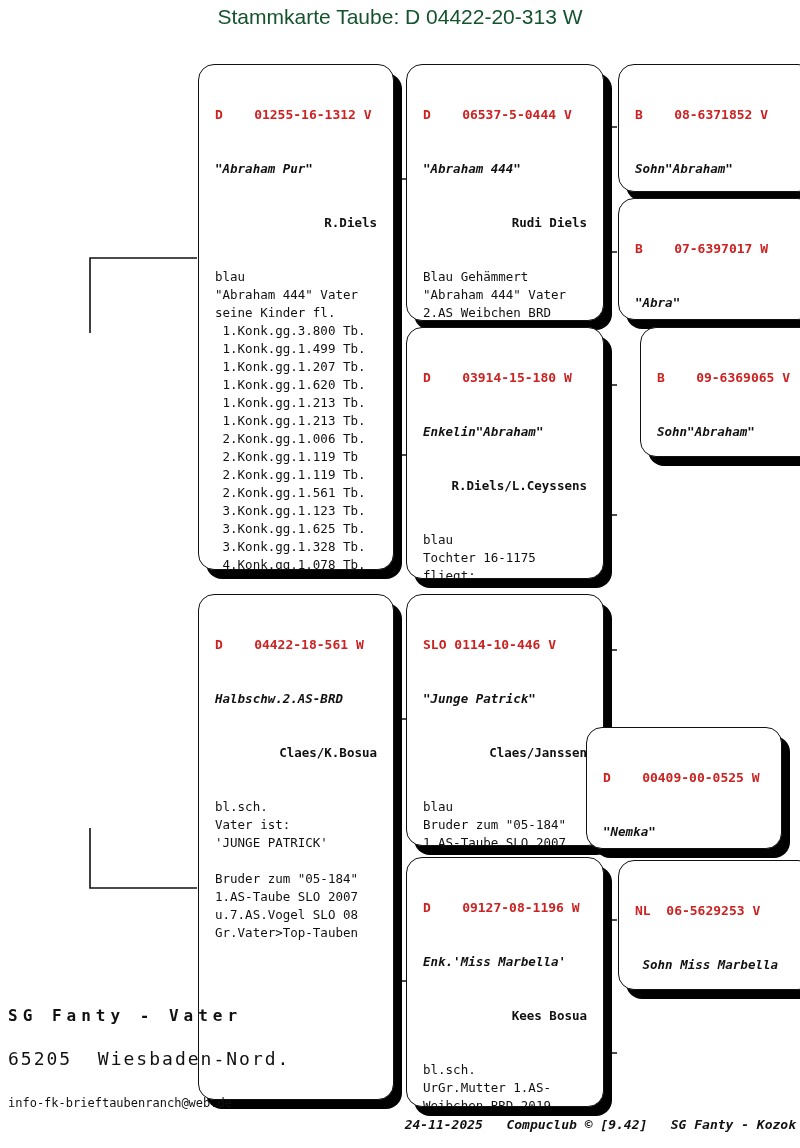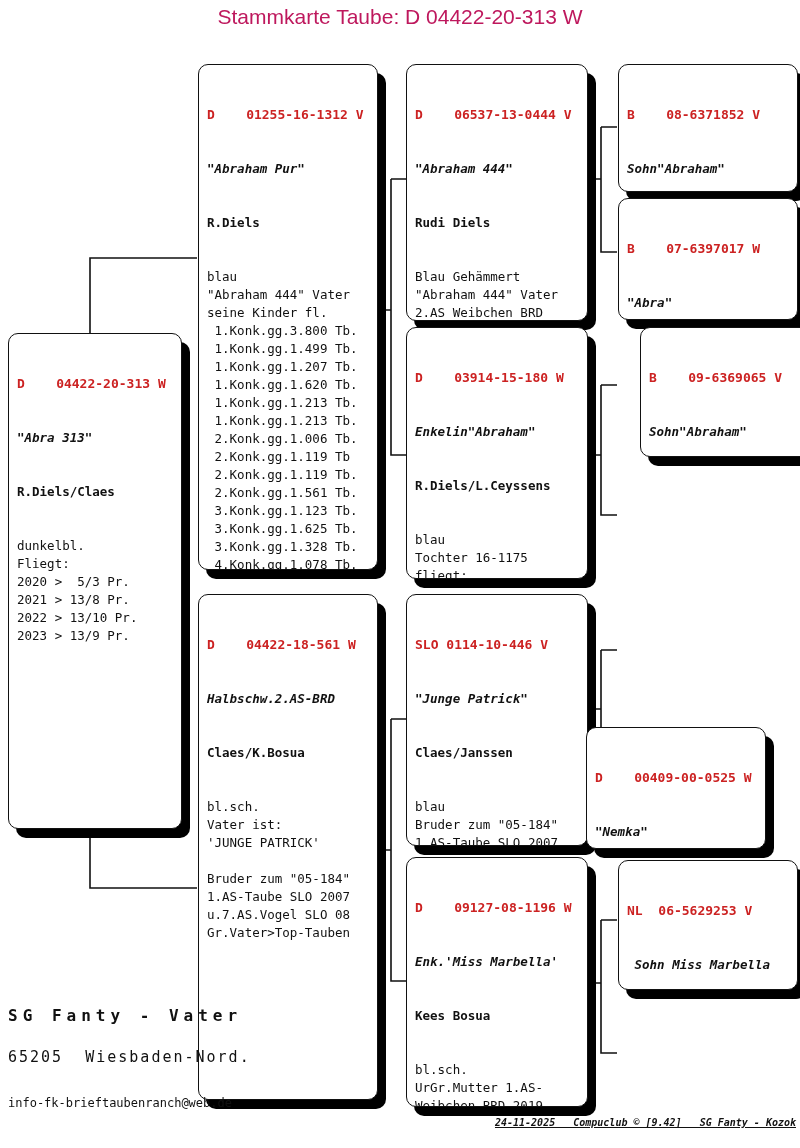--- a/index.html
+++ b/index.html
@@ -1,60 +1,49 @@
 <!DOCTYPE html>
 <html style="--ring-red: #cc2222;"><head>
 <meta charset="utf-8">
 <style>
   html,body{margin:0;padding:0;background:#fff;}
   #page{position:relative;width:800px;height:1148px;background:#fff;overflow:hidden;
         font-family:"DejaVu Sans Mono","Liberation Mono",monospace;color:#111;}
   #title{position:absolute;left:0;top:5px;width:100%;text-align:center;
-         font-family:"Liberation Sans","DejaVu Sans",sans-serif;font-size:21px;color:#be185d;}
+         font-family:"Liberation Sans","DejaVu Sans",sans-serif;font-size:21px;color:#14532d;}
   .wires{position:absolute;left:0;top:0;}
-  .box{position:absolute;background:#fff;border:1.6px solid #111;border-radius:10px;
-       box-shadow:8px 9px 0 #000;padding:5px 8px;font-size:12.5px;line-height:18px;
+  .box{position:absolute;background:#fff;border:1.6px solid #111;border-radius:16px;
+       box-shadow:8px 9px 0 #000;padding:5px 16px;font-size:12.5px;line-height:18px;
        white-space:pre;overflow:hidden;}
   .ring{color:var(--ring-red,#cc2222);font-weight:bold;font-size:13px;}
   .pname{font-weight:bold;font-style:italic;}
-  .breeder{font-weight:bold;}
+  .breeder{font-weight:bold;text-align:right;}
   .owner{position:absolute;left:8px;top:1006px;font-weight:bold;font-size:16px;letter-spacing:5px;white-space:pre;}
-  .address{position:absolute;left:8px;top:1048px;font-size:15px;letter-spacing:2px;white-space:pre;}
+  .address{position:absolute;left:8px;top:1048px;font-size:18px;letter-spacing:2px;white-space:pre;}
   .email{position:absolute;left:8px;top:1096px;font-size:12px;white-space:pre;}
-  .printinfo{position:absolute;right:4px;top:1117px;font-size:10px;font-style:italic;font-weight:bold;white-space:pre;text-decoration:underline;}
+  .printinfo{position:absolute;right:4px;top:1117px;font-size:13px;font-style:italic;font-weight:bold;white-space:pre;}
 </style>
 </head>
 <body>
 
 <div id="page">
 
   <div id="title">Stammkarte Taube: D  04422-20-313 W</div>
 
   <svg class="wires" width="800" height="1148" viewBox="0 0 800 1148">
     <path d="M90 333 V258 H197
              M90 828 V888 H197
              M375 310 H391 M391 179 V455 H406 M391 179 H406
              M375 850 H391 M391 719 V981 H406 M391 719 H406
              M585 179 H601 M601 127 V252 H617 M601 127 H617
              M585 455 H601 M601 385 V515 H617 M601 385 H617
              M585 709 H601 M601 650 V783 H617 M601 650 H617
              M585 983 H601 M601 920 V1053 H617 M601 920 H617" fill="none" stroke="#111" stroke-width="1.6"></path>
   </svg>
 
-  <div class="box" style="left:8px;top:333px;width:156px;height:484px">
-    <div class="ring">D    04422-20-313 W</div>
-    <div class="pname">"Abra 313"</div>
-    <div class="breeder">R.Diels/Claes</div>
-    <div class="body">dunkelbl.
-Fliegt:
-2020 &gt;  5/3 Pr.
-2021 &gt; 13/8 Pr.
-2022 &gt; 13/10 Pr.
-2023 &gt; 13/9 Pr.</div>
-  </div>
 
   <div class="box" style="left:198px;top:64px;width:162px;height:494px">
     <div class="ring">D    01255-16-1312 V</div>
     <div class="pname">"Abraham Pur"</div>
     <div class="breeder">R.Diels</div>
     <div class="body">blau
 "Abraham 444" Vater
 seine Kinder fl.
  1.Konk.gg.3.800 Tb.
  1.Konk.gg.1.499 Tb.
@@ -90,21 +79,21 @@
 Vater ist:
 'JUNGE PATRICK'
 
 Bruder zum "05-184"
 1.AS-Taube SLO 2007
 u.7.AS.Vogel SLO 08
 Gr.Vater&gt;Top-Tauben</div>
   </div>
 
   <div class="box" style="left:406px;top:64px;width:164px;height:245px">
-    <div class="ring">D    06537-13-0444 V</div>
+    <div class="ring">D    06537-5-0444 V</div>
     <div class="pname">"Abraham 444"</div>
     <div class="breeder">Rudi Diels</div>
     <div class="body">Blau Gehämmert
 "Abraham 444" Vater
 2.AS Weibchen BRD
 5.Bestes hess.jähr.
  Weibchen 2017
 2.AS-Weibch.Hessen
 1.AS-Weib.RegV 450
 5.Jäh.W.Hessen 2017

